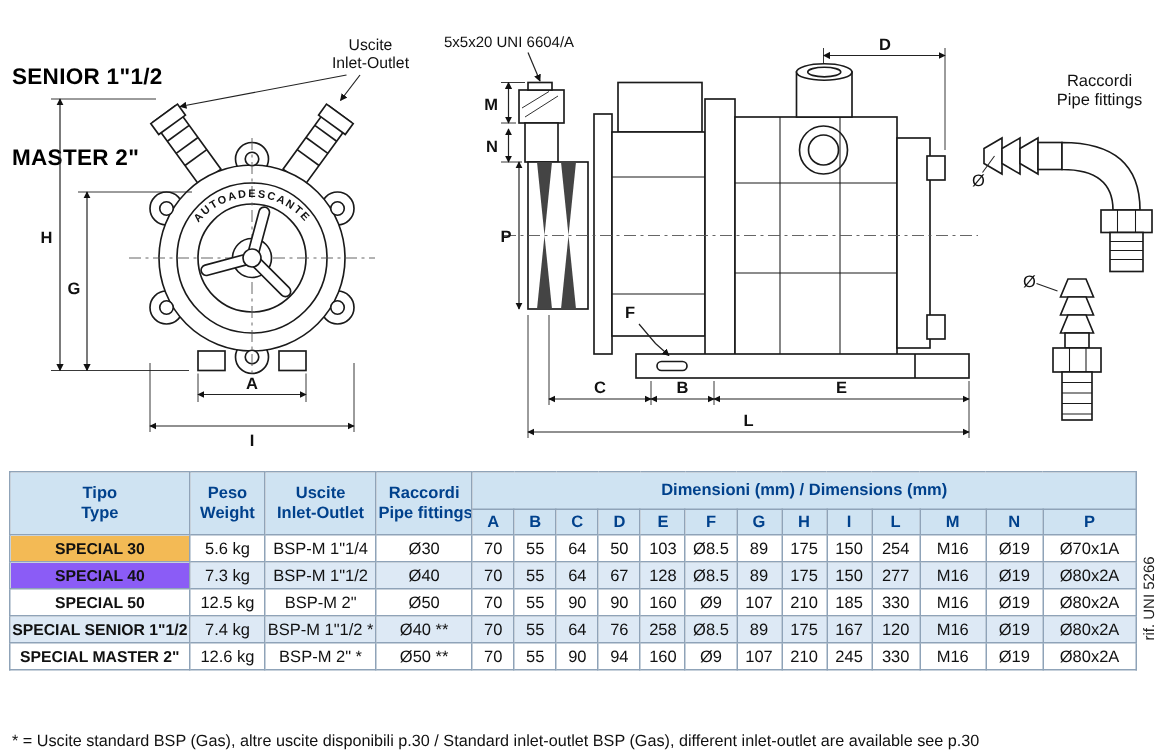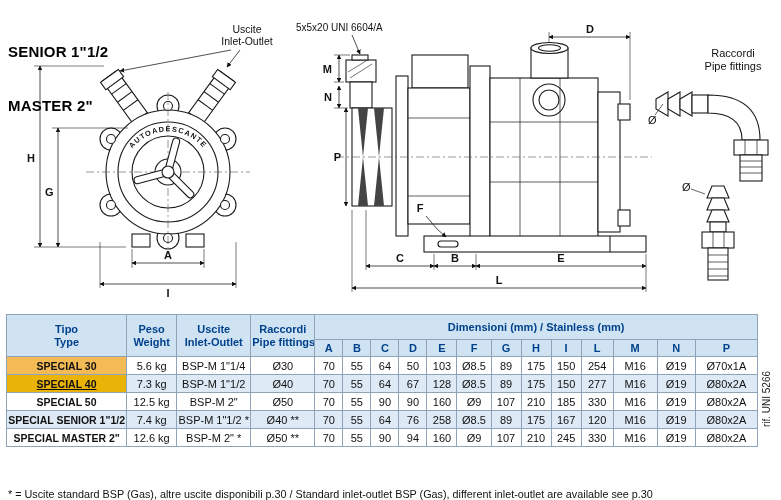--- a/index.html
+++ b/index.html
@@ -282,21 +282,21 @@
           <div>Weight</div>
         </th>
         <th rowspan="2">
           <div>Uscite</div>
           <div>Inlet-Outlet</div>
         </th>
         <th rowspan="2">
           <div>Raccordi</div>
           <div>Pipe fittings</div>
         </th>
-        <th colspan="13">Dimensioni (mm) / Stainless (mm)</th>
+        <th colspan="13">Dimensioni (mm) / Dimensions (mm)</th>
       </tr>
       <tr>
         <th>A</th>
         <th>B</th>
         <th>C</th>
         <th>D</th>
         <th>E</th>
         <th>F</th>
         <th>G</th>
         <th>H</th>
@@ -321,21 +321,21 @@
           <td class="c-dim">Ø8.5</td>
           <td class="c-dim">89</td>
           <td class="c-dim">175</td>
           <td class="c-dim">150</td>
           <td class="c-dim">254</td>
           <td class="c-dim">M16</td>
           <td class="c-dim">Ø19</td>
           <td class="c-dim">Ø70x1A</td>
         </tr>
         <tr>
-          <td class="c-type" style="background: #eab308; text-decoration: underline;">SPECIAL 40</td>
+          <td class="c-type" style="background: #8b5cf6;">SPECIAL 40</td>
           <td class="c-weight">7.3 kg</td>
           <td class="c-outlet">BSP-M 1"1/2</td>
           <td class="c-fitting">Ø40</td>
           <td class="c-dim">70</td>
           <td class="c-dim">55</td>
           <td class="c-dim">64</td>
           <td class="c-dim">67</td>
           <td class="c-dim">128</td>
           <td class="c-dim">Ø8.5</td>
           <td class="c-dim">89</td>

